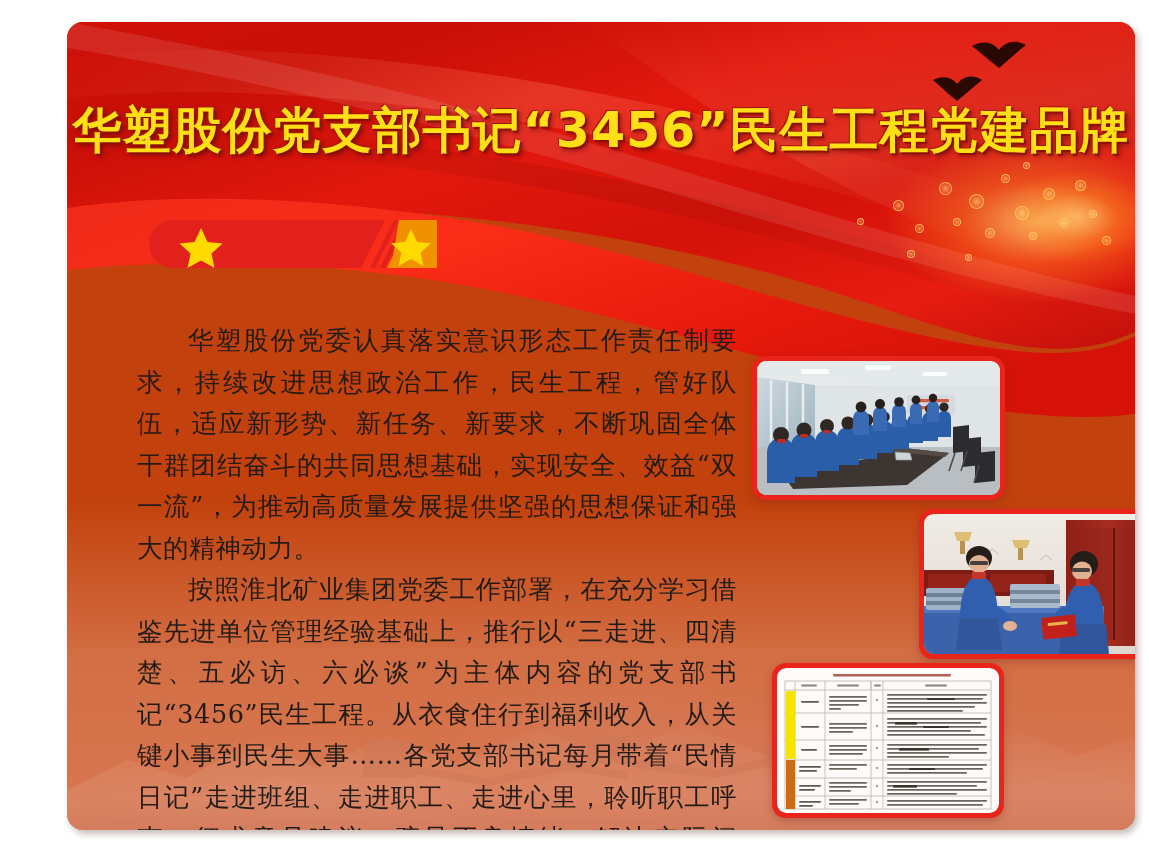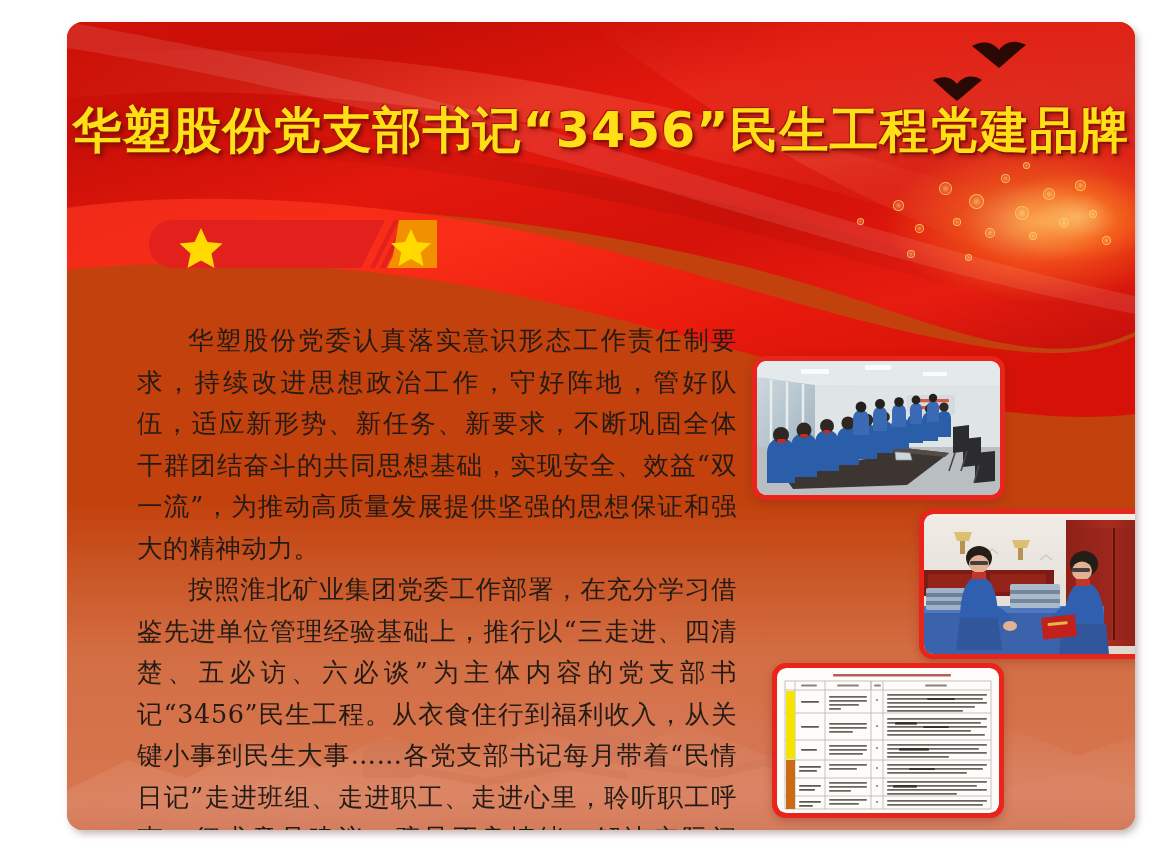--- a/index.html
+++ b/index.html
@@ -227,21 +227,21 @@
       <path d="M268,2 L264,2 L240,50 L264,50 A24,24 0 0 0 268,2 Z" fill="#f29100"></path>
       <path d="M252,2 L286,2 A24,24 0 0 1 286,50 L244,50 Z" fill="#f29100"></path>
       <g fill="#ffd900">
         <polygon points="54,10 60.5,24 75.5,25.5 64.5,35.5 67.5,50 54,42.5 40.5,50 43.5,35.5 32.5,25.5 47.5,24"></polygon>
         <polygon points="264,11 270,24 284,25.3 273.7,34.6 276.5,48 264,41 251.5,48 254.3,34.6 244,25.3 258,24"></polygon>
       </g>
     </svg>
   </div>
 
   <div class="article">
-    <p>华塑股份党委认真落实意识形态工作责任制要求，持续改进思想政治工作，守好阵地，管好队伍，适应新形势、新任务、新要求，不断巩固全体干群团结奋斗的共同思想基础，实现安全、效益“双一流”，为推动高质量发展提供坚强的思想保证和强大的精神动力。</p>
+    <p>华塑股份党委认真落实意识形态工作责任制要求，持续改进思想政治工作，民生工程，管好队伍，适应新形势、新任务、新要求，不断巩固全体干群团结奋斗的共同思想基础，实现安全、效益“双一流”，为推动高质量发展提供坚强的思想保证和强大的精神动力。</p>
     <p>按照淮北矿业集团党委工作部署，在充分学习借鉴先进单位管理经验基础上，推行以“三走进、四清楚、五必访、六必谈”为主体内容的党支部书记“3456”民生工程。从衣食住行到福利收入，从关键小事到民生大事……各党支部书记每月带着“民情日记”走进班组、走进职工、走进心里，聆听职工呼声，征求意见建议，疏导不良情绪，解决实际问题，抓实做细“望闻问切”18道“加法”，传递好声音，鼓足正能量，激发新干劲。</p>
   </div>
 
   <div class="photo" id="photo-meeting">
     <div class="inner">
       <svg viewBox="0 0 243 134" preserveAspectRatio="none">
         <defs>
           <linearGradient id="roomWall" x1="0" y1="0" x2="0" y2="1">
             <stop offset="0%" stop-color="#eceff1"></stop>
               <stop offset="100%" stop-color="#cfd5d8"></stop>

